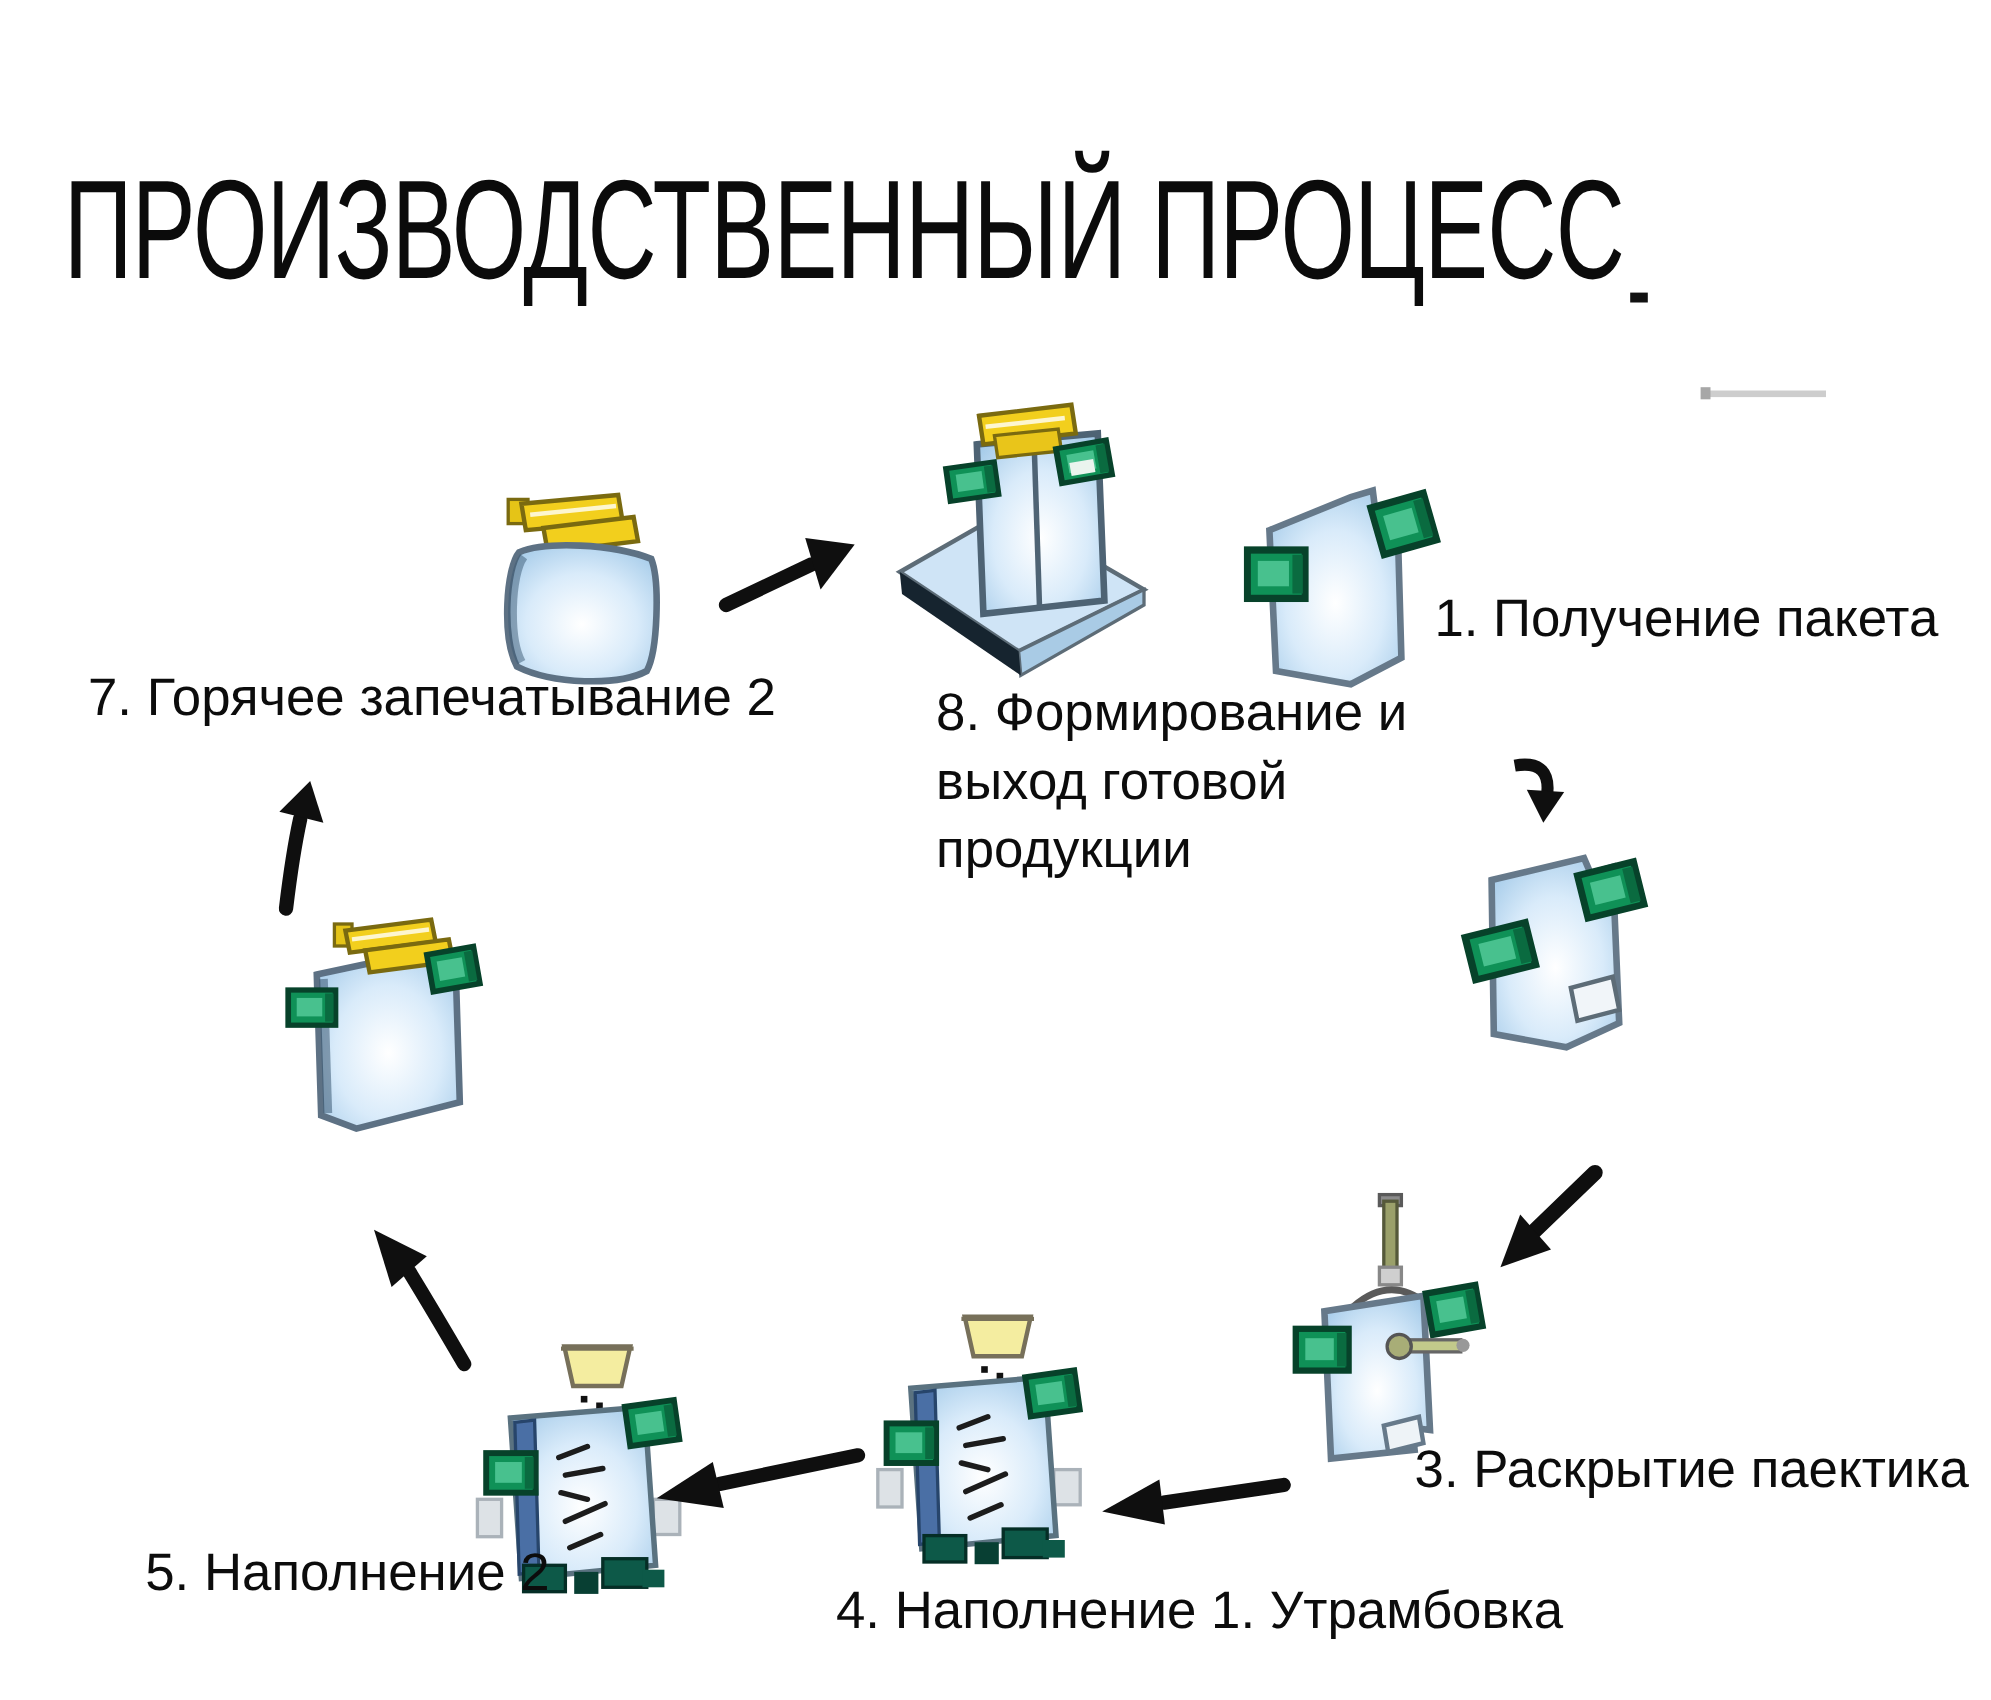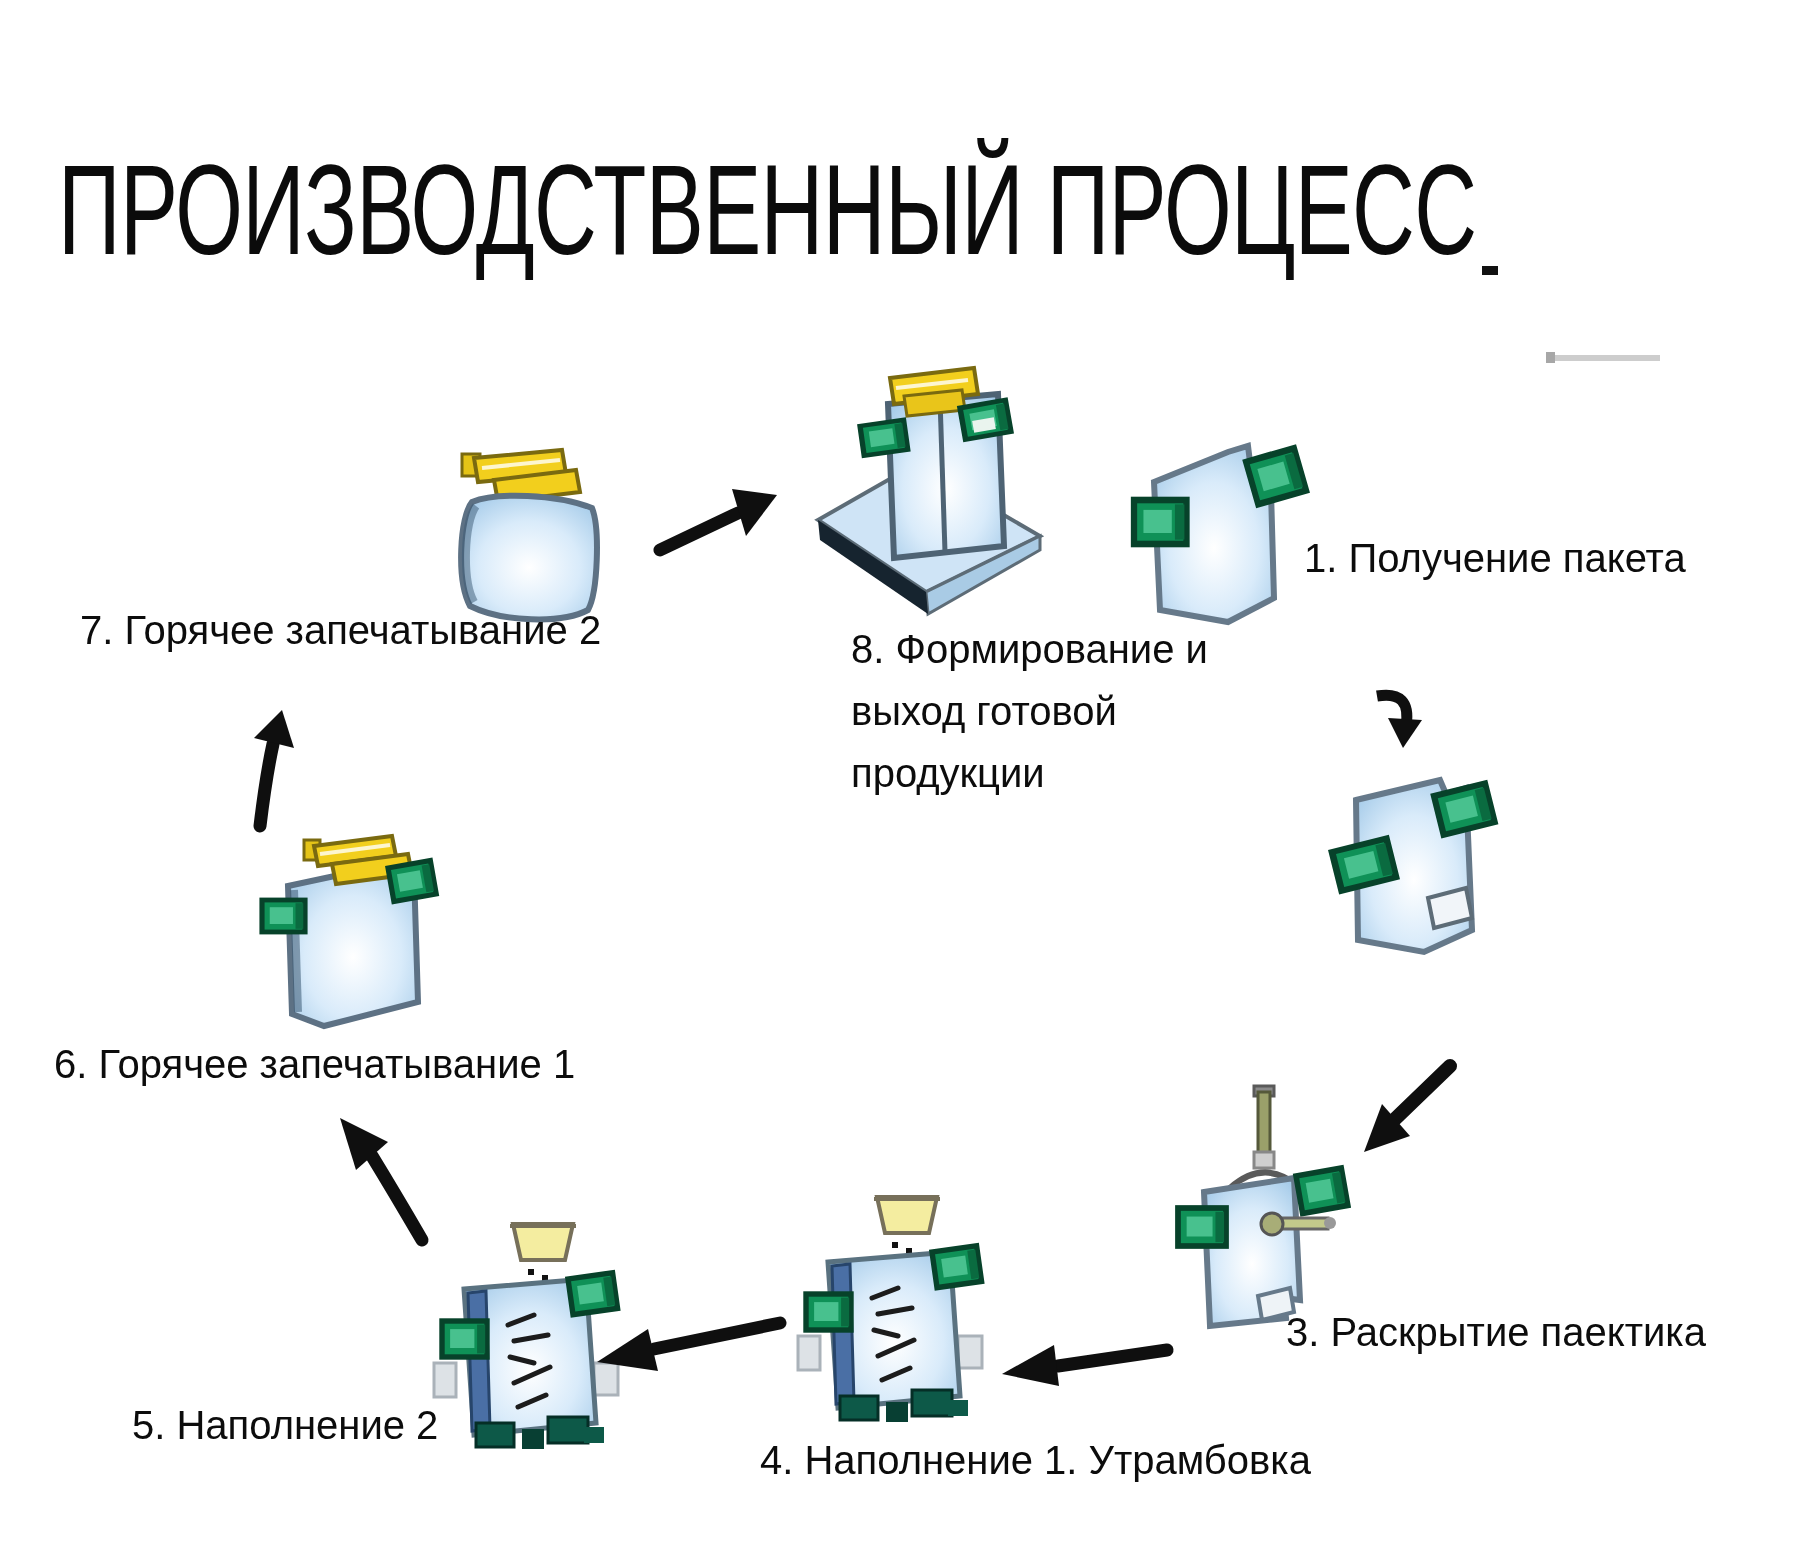--- a/index.html
+++ b/index.html
@@ -1,21 +1,21 @@
 <!DOCTYPE html>
 <html><head>
 <meta charset="utf-8">
 <style>
   html,body{margin:0;padding:0;background:#ffffff;}
   .canvas{position:relative;width:1810px;height:1545px;background:#fff;overflow:hidden;
           font-family:"Liberation Sans",sans-serif;color:#0a0a0a;margin-left:32px;}
   .title{position:absolute;left:26px;top:136px;font-size:128px;font-weight:400;
          letter-spacing:-1px;white-space:nowrap;transform:scaleX(0.68);
          transform-origin:0 0;color:#0b0b0b;}
-  .lbl{position:absolute;font-size:40px;line-height:1.12;white-space:nowrap;color:#0c0c0c;}
+  .lbl{position:absolute;font-size:48px;line-height:1.12;white-space:nowrap;color:#0c0c0c;}
   .lbl.multiline{white-space:pre-line;line-height:62px;}
   .gfx{position:absolute;left:0;top:0;}
   .artifact-line{position:absolute;left:1518px;top:355px;width:110px;height:6px;
                  background:#cdcdcd;}
   .artifact-cap{position:absolute;left:1514px;top:352px;width:9px;height:11px;background:#a7a7a7;}
   .artifact-tick{position:absolute;left:1450px;top:266px;width:16px;height:9px;background:#111;}
 </style>
 </head>
 <body>
 
@@ -171,21 +171,20 @@
         <path d="M228,826 Q234,776 241,744" fill="none" stroke-width="13" stroke-linecap="round"></path>
         <polygon points="250,710 262,748 222,738" stroke="none"></polygon>
       </g>
     </g>
   </svg>
 
   <div class="lbl" style="left:1272px;top:536px">1. Получение пакета</div>
   <div class="lbl" style="left:1254px;top:1310px">3. Раскрытие паектика</div>
   <div class="lbl" style="left:728px;top:1438px">4. Наполнение 1. Утрамбовка</div>
   <div class="lbl" style="left:100px;top:1403px">5. Наполнение 2</div>
-  <div class="lbl" style="left:22px;top:1042px">6. Горячее запечатывание 1</div>
   <div class="lbl" style="left:48px;top:608px">7. Горячее запечатывание 2</div>
   <div class="lbl multiline" style="left:819px;top:618px;width:440px">8. Формирование и
 выход готовой
 продукции</div>
 
   <div class="artifact-line"></div>
   <div class="artifact-cap"></div>
   <div class="artifact-tick"></div>
 
 </div>

